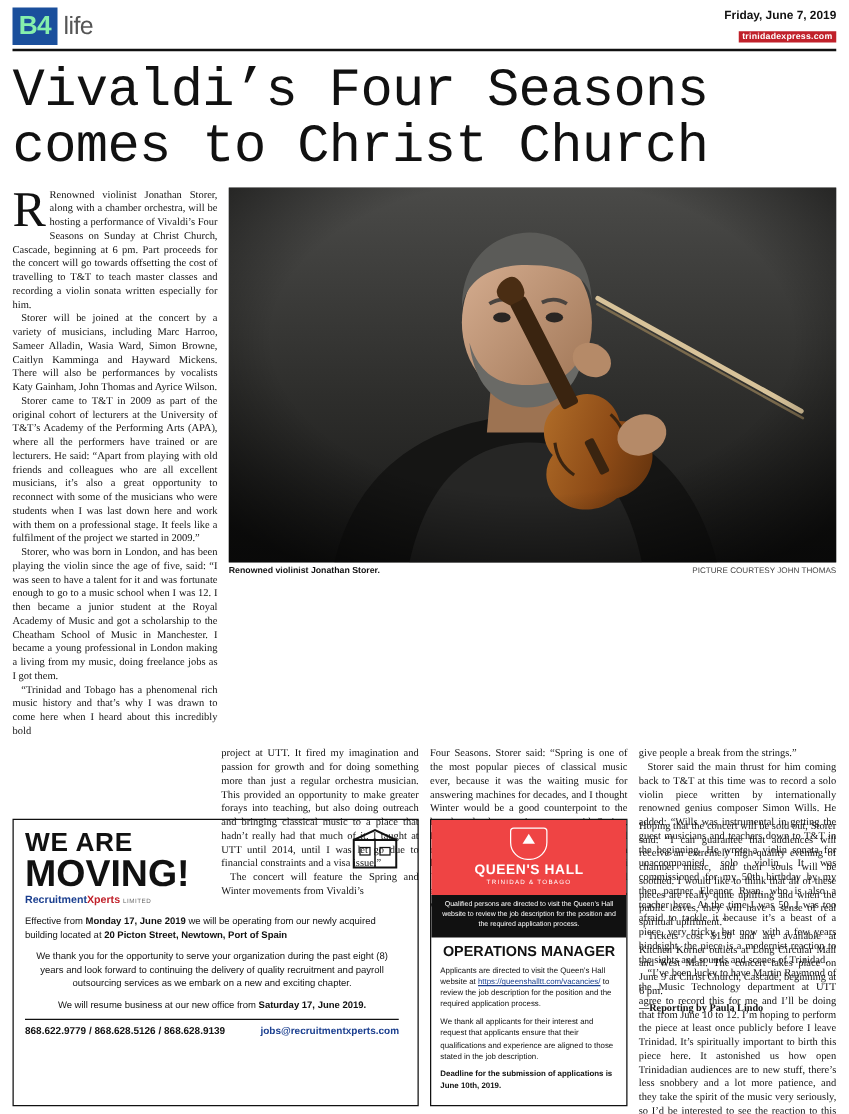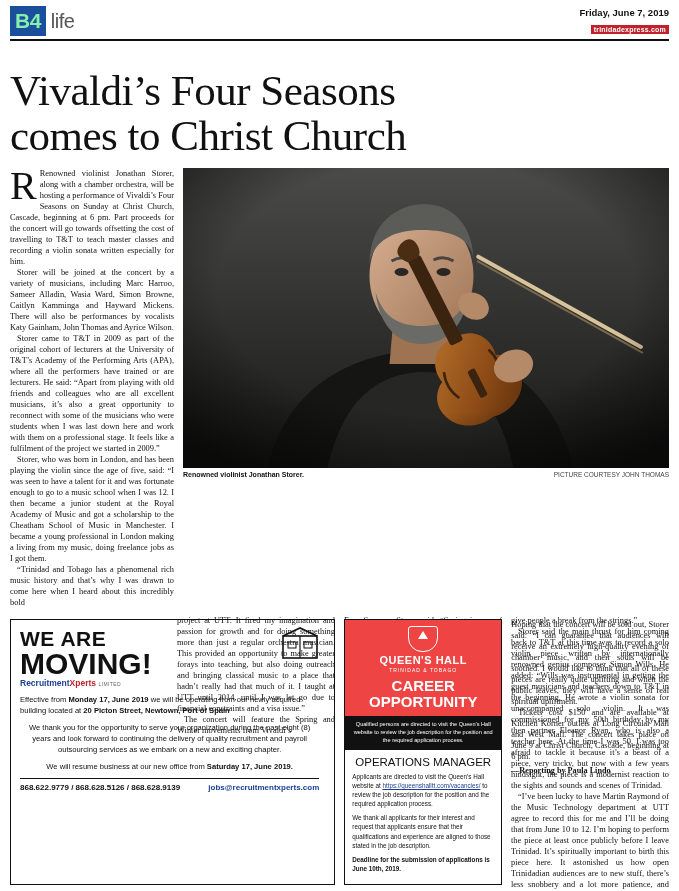--- a/index.html
+++ b/index.html
@@ -60,25 +60,25 @@
     color:#fff;
     font-family:"Liberation Sans", sans-serif;
     font-size:7px;
     font-weight:bold;
     padding:1px 3px;
     letter-spacing:0.2px;
   }
 
   
   .headline {
-    font-family: Liberation Serif, serif;
+    font-family: Liberation Mono, monospace;
     font-size: 43px;
     line-height: 1.04;
     font-weight: normal;
-    margin: 28px 0 10px 0;
+    margin: 10px 0 10px 0;
     letter-spacing: -0.5px;
   }
   .headline .l2 { display:block; }
 
   
   .top-zone {
     display: flex;
     gap: 9px;
   }
   .col-narrow { width: 164px; }
@@ -215,21 +215,21 @@
   .qh-career { font-size: 15px; font-weight: bold; line-height:1.05; margin-top:5px; }
   .qh-note {
     background: #111; color:#fff;
     font-size: 5.6px; line-height:1.4;
     padding: 5px 6px;
     text-align:center;
   }
   .qh-role {
     text-align:center;
     font-size: 11.5px;
-    font-weight:normal;
+    font-weight:bold;
     padding: 6px 4px 4px 4px;
   }
   .qh-body { font-size: 6.3px; line-height:1.45; padding: 0 7px 6px 7px; }
   .qh-body p { margin: 0 0 5px 0; }
   .qh-body a { color:#1b3f8f; text-decoration:underline; word-break: break-all;}
   .qh-deadline { font-weight:bold; }
 
   .ad-right-col {
     width: 164px;
     font-size: 8.4px;
@@ -374,24 +374,20 @@
         <span>868.622.9779 / 868.628.5126 / 868.628.9139</span>
         <span class="mail">jobs@recruitmentxperts.com</span>
       </div>
     </div>
 
     <div class="ad-qh">
       <div class="qh-top">
         <div class="qh-crest"></div>
         <div class="qh-name">QUEEN'S HALL</div>
         <div class="qh-sub">TRINIDAD &amp; TOBAGO</div>
-        <div class="qh-career">
-          <span>CAREER</span><br>
-          <span>OPPORTUNITY</span>
-        </div>
       </div>
       <div class="qh-note">Qualified persons are directed to visit the Queen’s Hall website to review the job description for the position and the required application process.</div>
       <div class="qh-role">OPERATIONS MANAGER</div>
       <div class="qh-body">
         <p><span>Applicants are directed to visit the Queen’s Hall website at </span><a href="#">https://queenshalltt.com/vacancies/</a><span> to review the job description for the position and the required application process.</span></p>
         <p>We thank all applicants for their interest and request that applicants ensure that their qualifications and experience are aligned to those stated in the job description.</p>
         <p class="qh-deadline">Deadline for the submission of applications is June 10th, 2019.</p>
       </div>
     </div>
 

